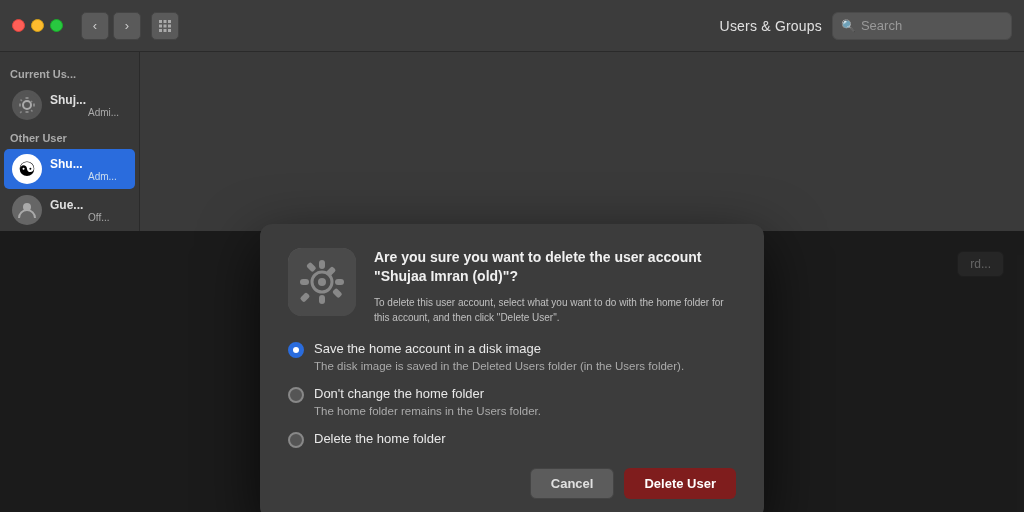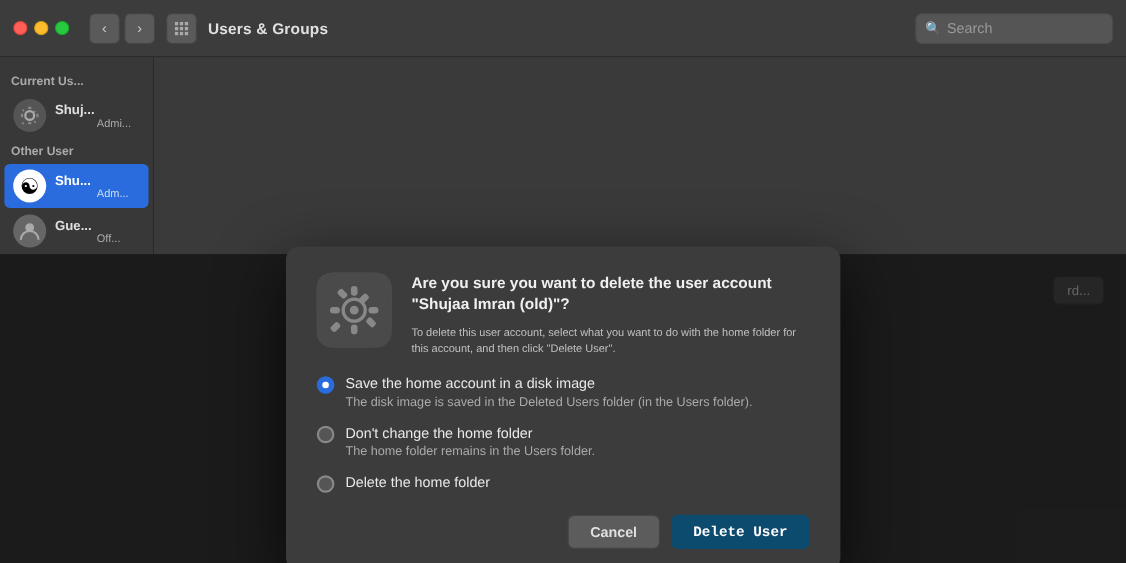--- a/index.html
+++ b/index.html
@@ -63,24 +63,24 @@
       display: flex;
       align-items: center;
       justify-content: center;
       cursor: pointer;
       color: #ccc;
       font-size: 11px;
     }
 
     .title-text {
       flex: 1;
-      text-align: left;
+      text-align: right;
       color: #e0e0e0;
       font-size: 14px;
-      font-weight: 700;
+      font-weight: 400;
       letter-spacing: 0.2px;
     }
 
     .search-bar {
       display: flex;
       align-items: center;
       background: #555;
       border: 1px solid #4a4a4a;
       border-radius: 6px;
       padding: 0 8px;
@@ -290,23 +290,22 @@
       cursor: pointer;
       border: none;
       outline: none;
     }
     .btn-cancel {
       background: #5c5c5c;
       color: #e0e0e0;
       border: 1px solid #444;
     }
     .btn-primary {
-      background: #0c4a6e;
+      background: #7f1d1d;
       color: #fff;
-      font-family: Liberation Mono, monospace;
     }
     .change-password-btn {
       position: absolute;
       top: 20px;
       right: 20px;
       background: #555;
       color: #ddd;
       border: 1px solid #444;
       border-radius: 6px;
       padding: 5px 12px;

